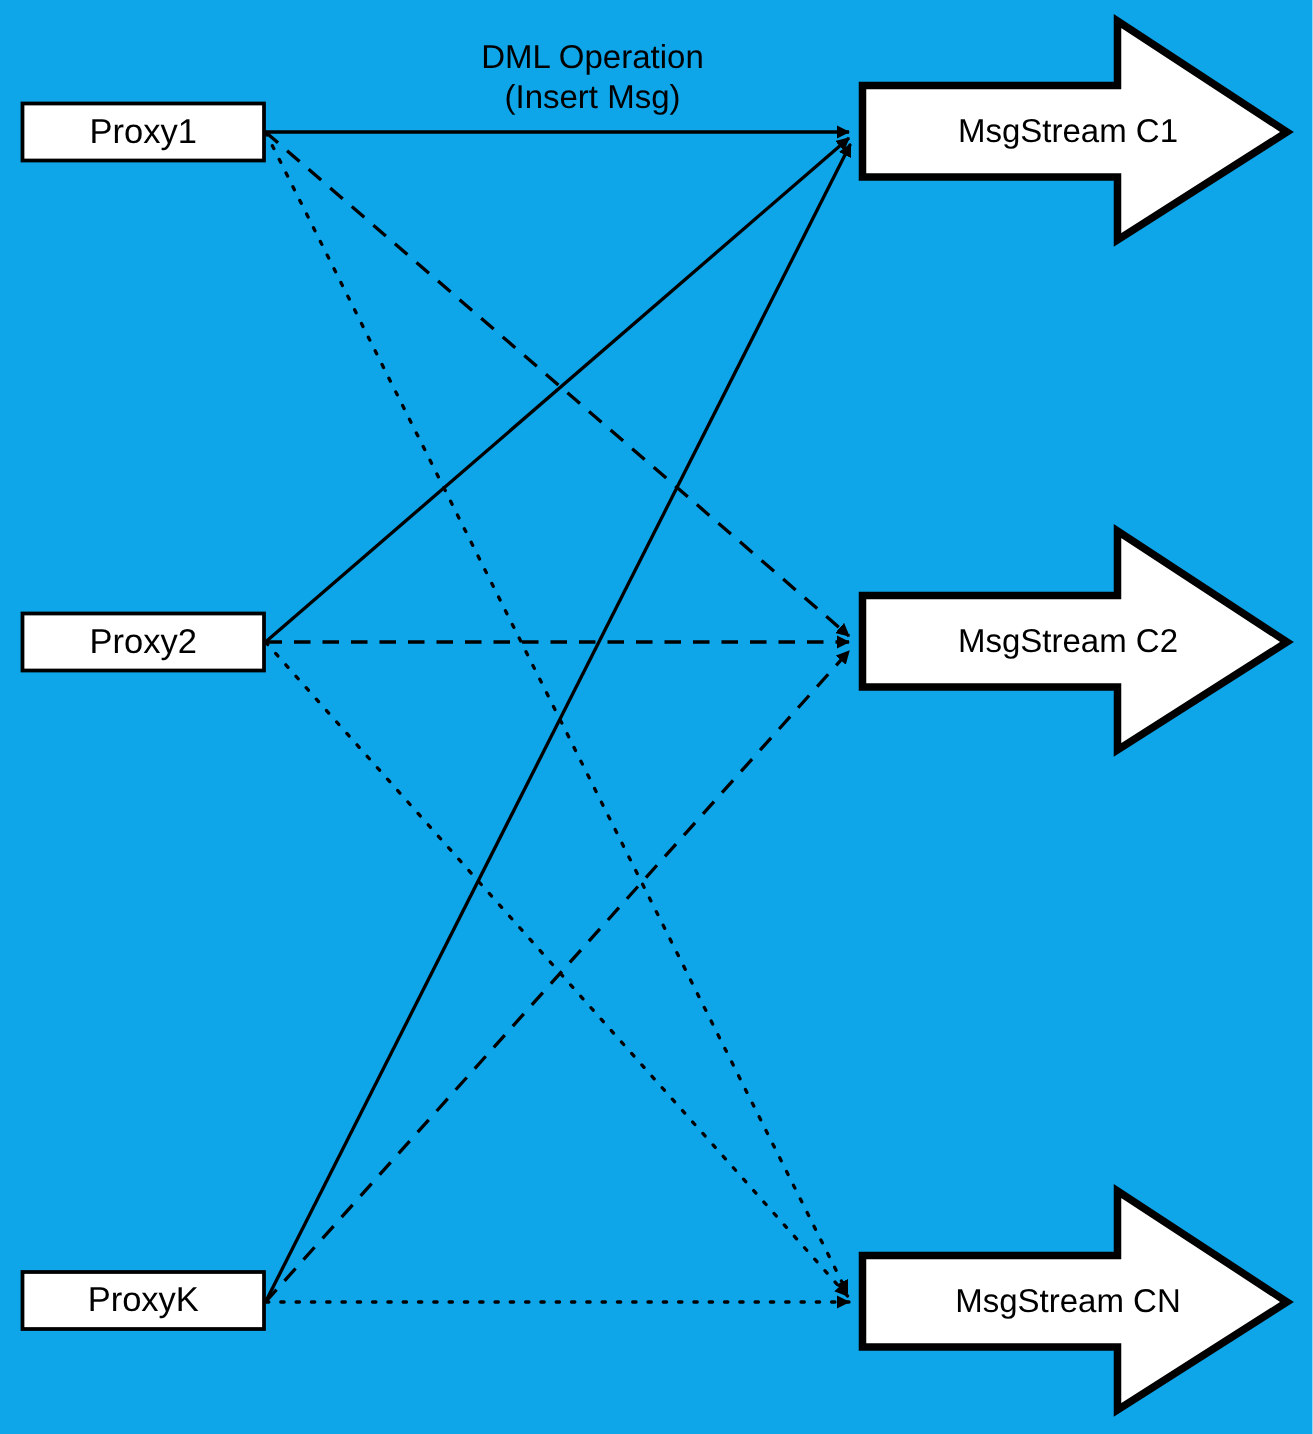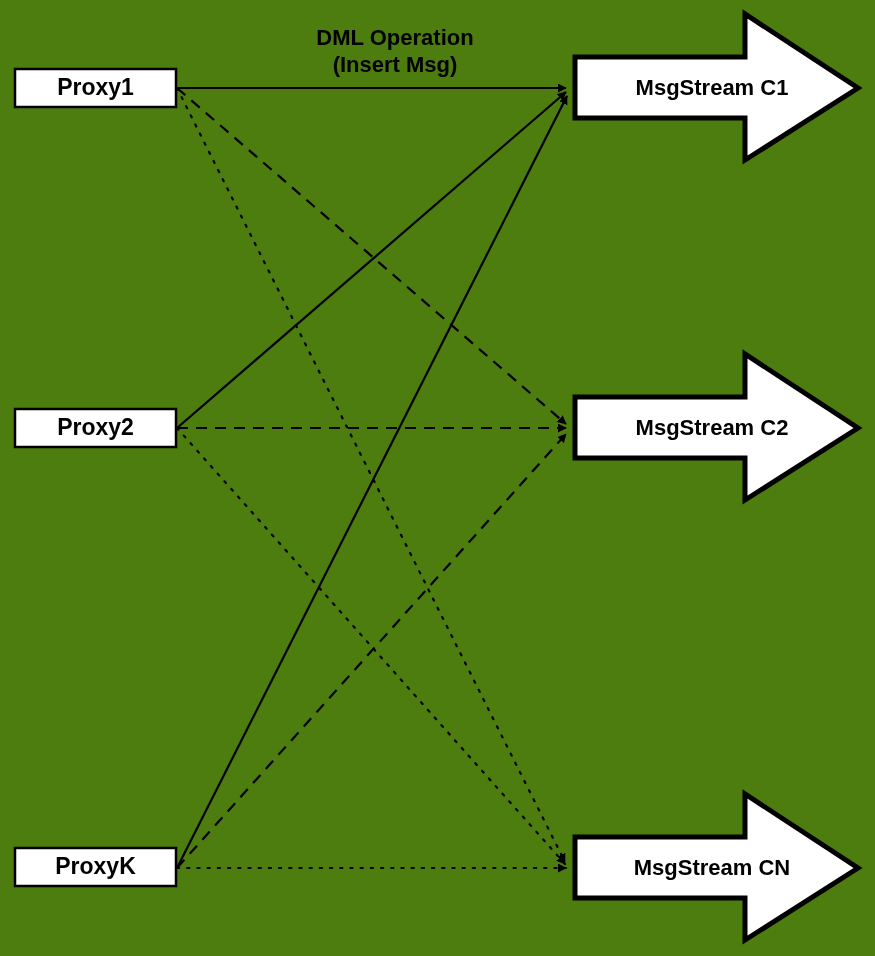--- a/index.html
+++ b/index.html
@@ -7,23 +7,22 @@
     padding: 0;
     background: #ffffff;
   }
   body {
     font-family: "Liberation Sans", sans-serif;
   }
   #canvas {
     position: relative;
     width: 875px;
     height: 956px;
-    background: #4d7c0f;
+    background: #0ea5e9;
     overflow: hidden;
-    font-weight: bold;
   }
   #diagram-svg {
     position: absolute;
     top: 0;
     left: 0;
     width: 875px;
     height: 956px;
   }
   .node-label {
     font-family: "Liberation Sans", sans-serif;

